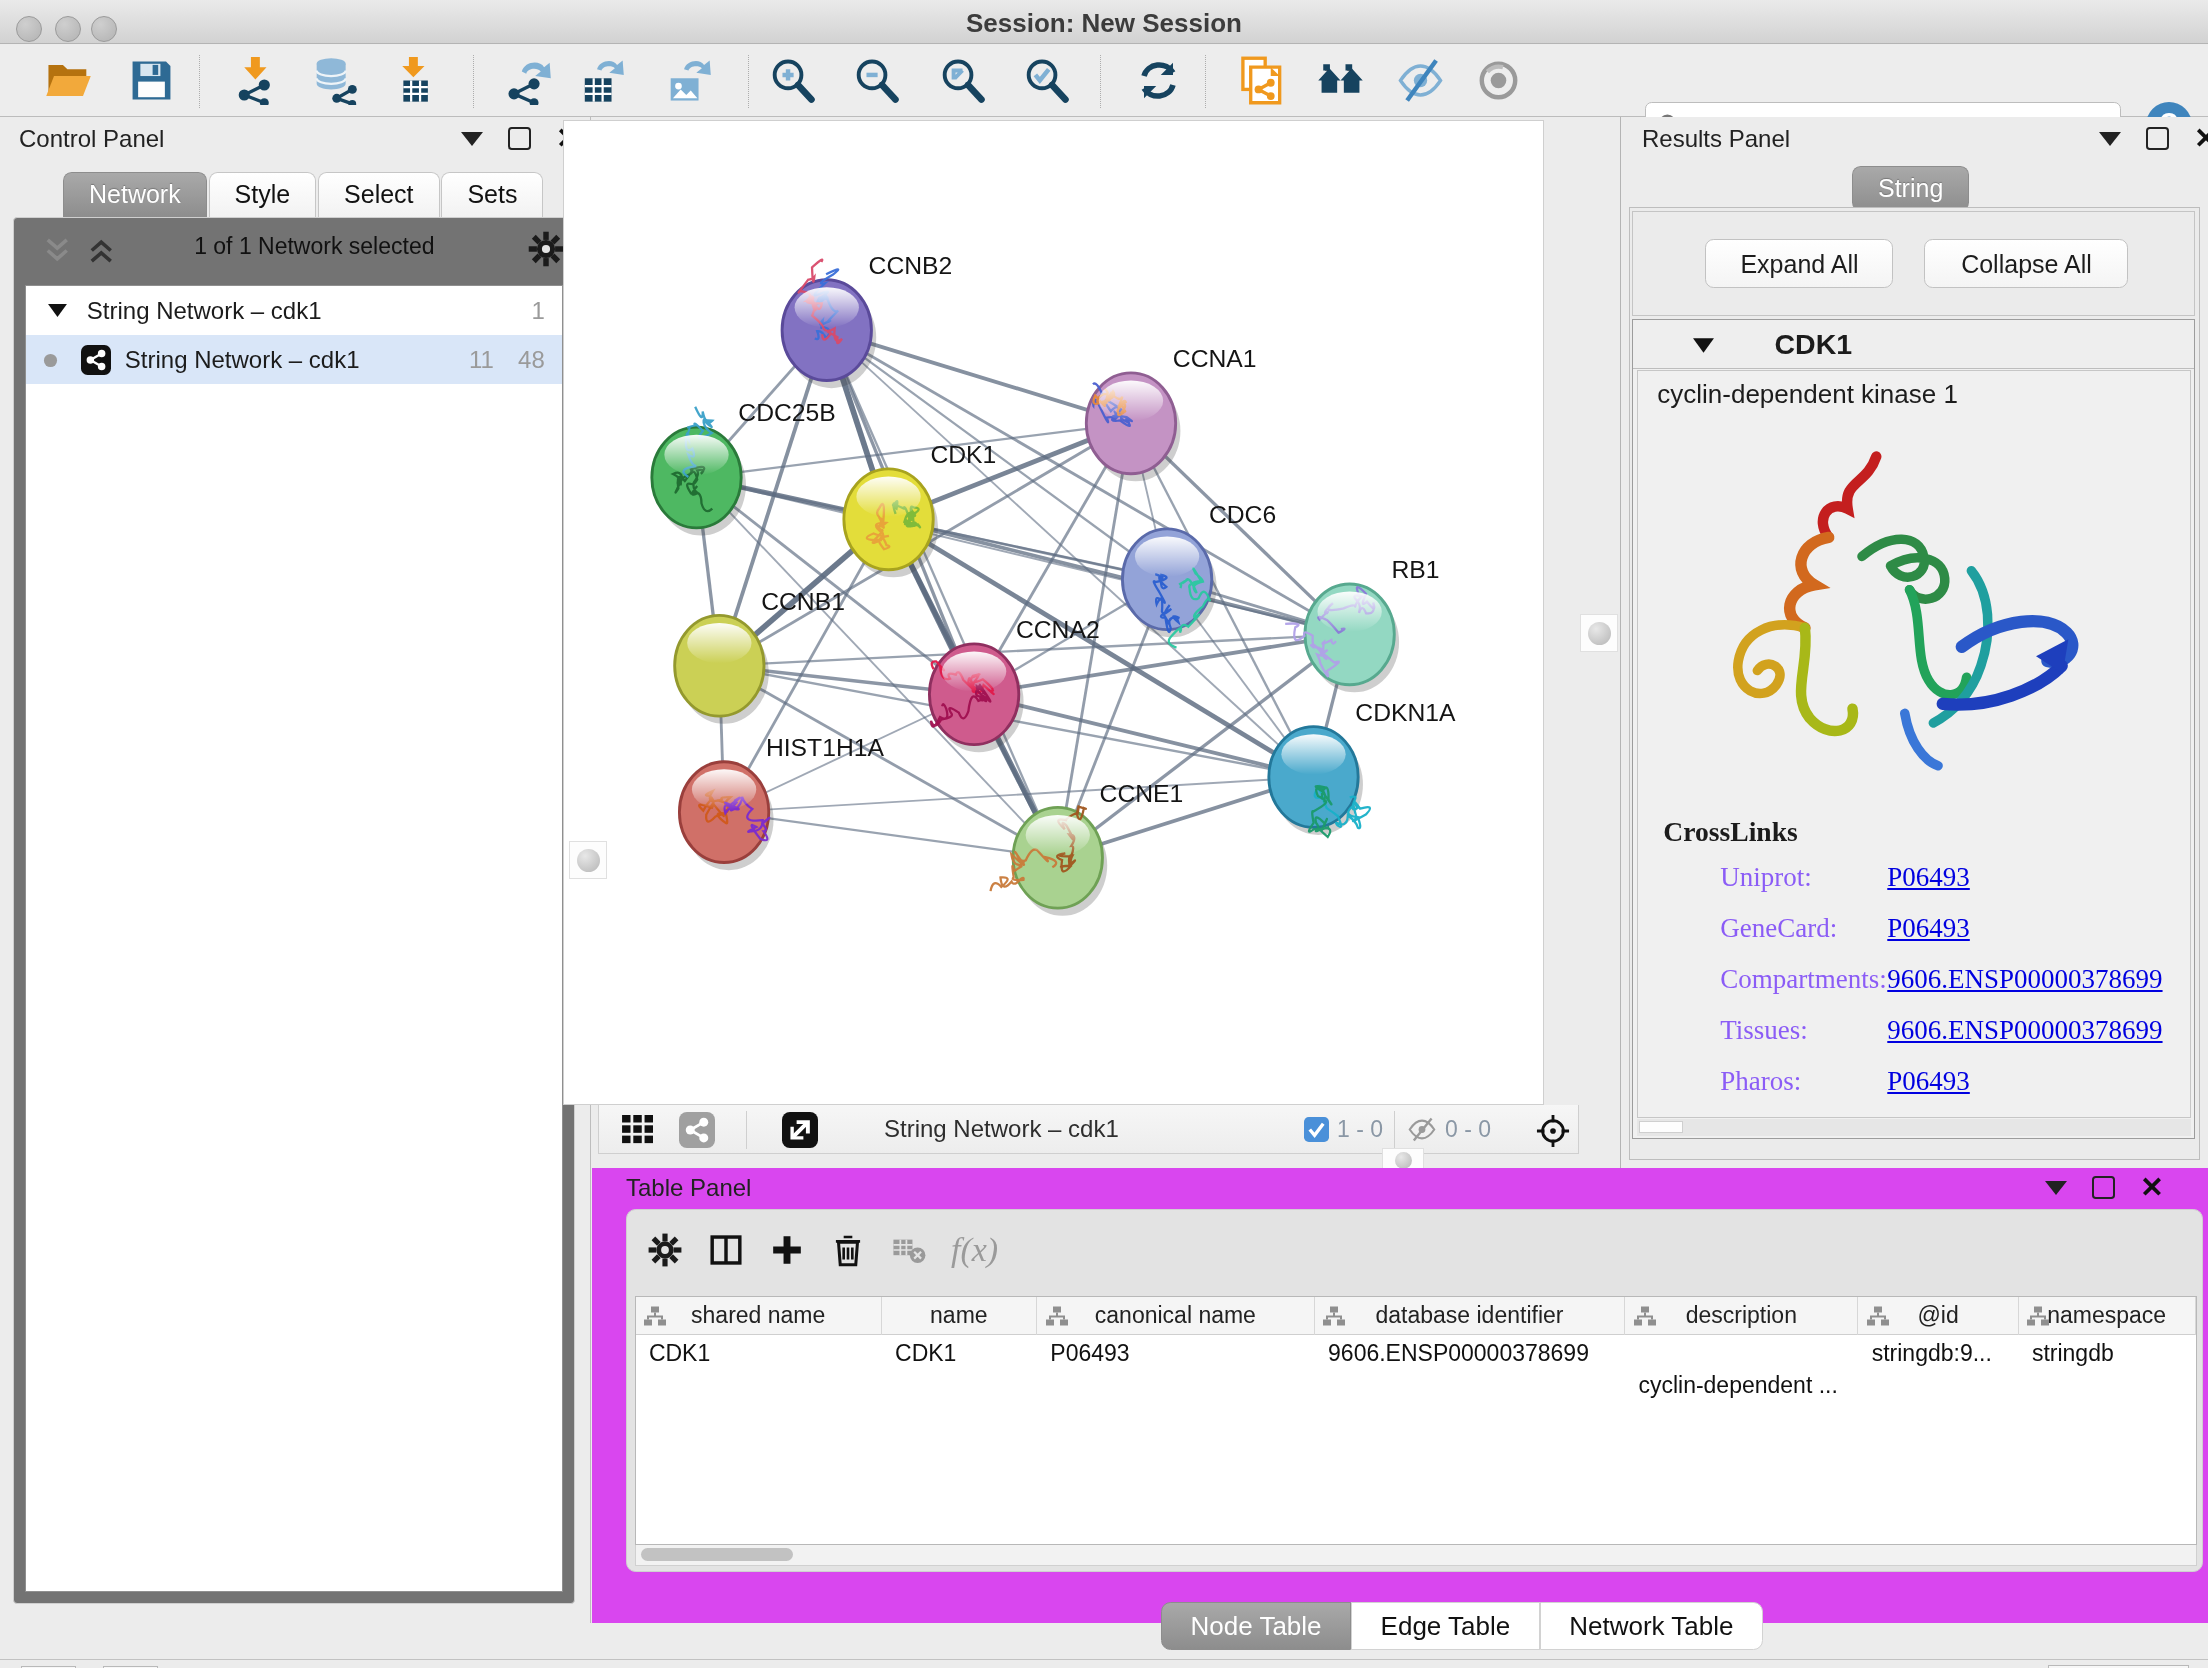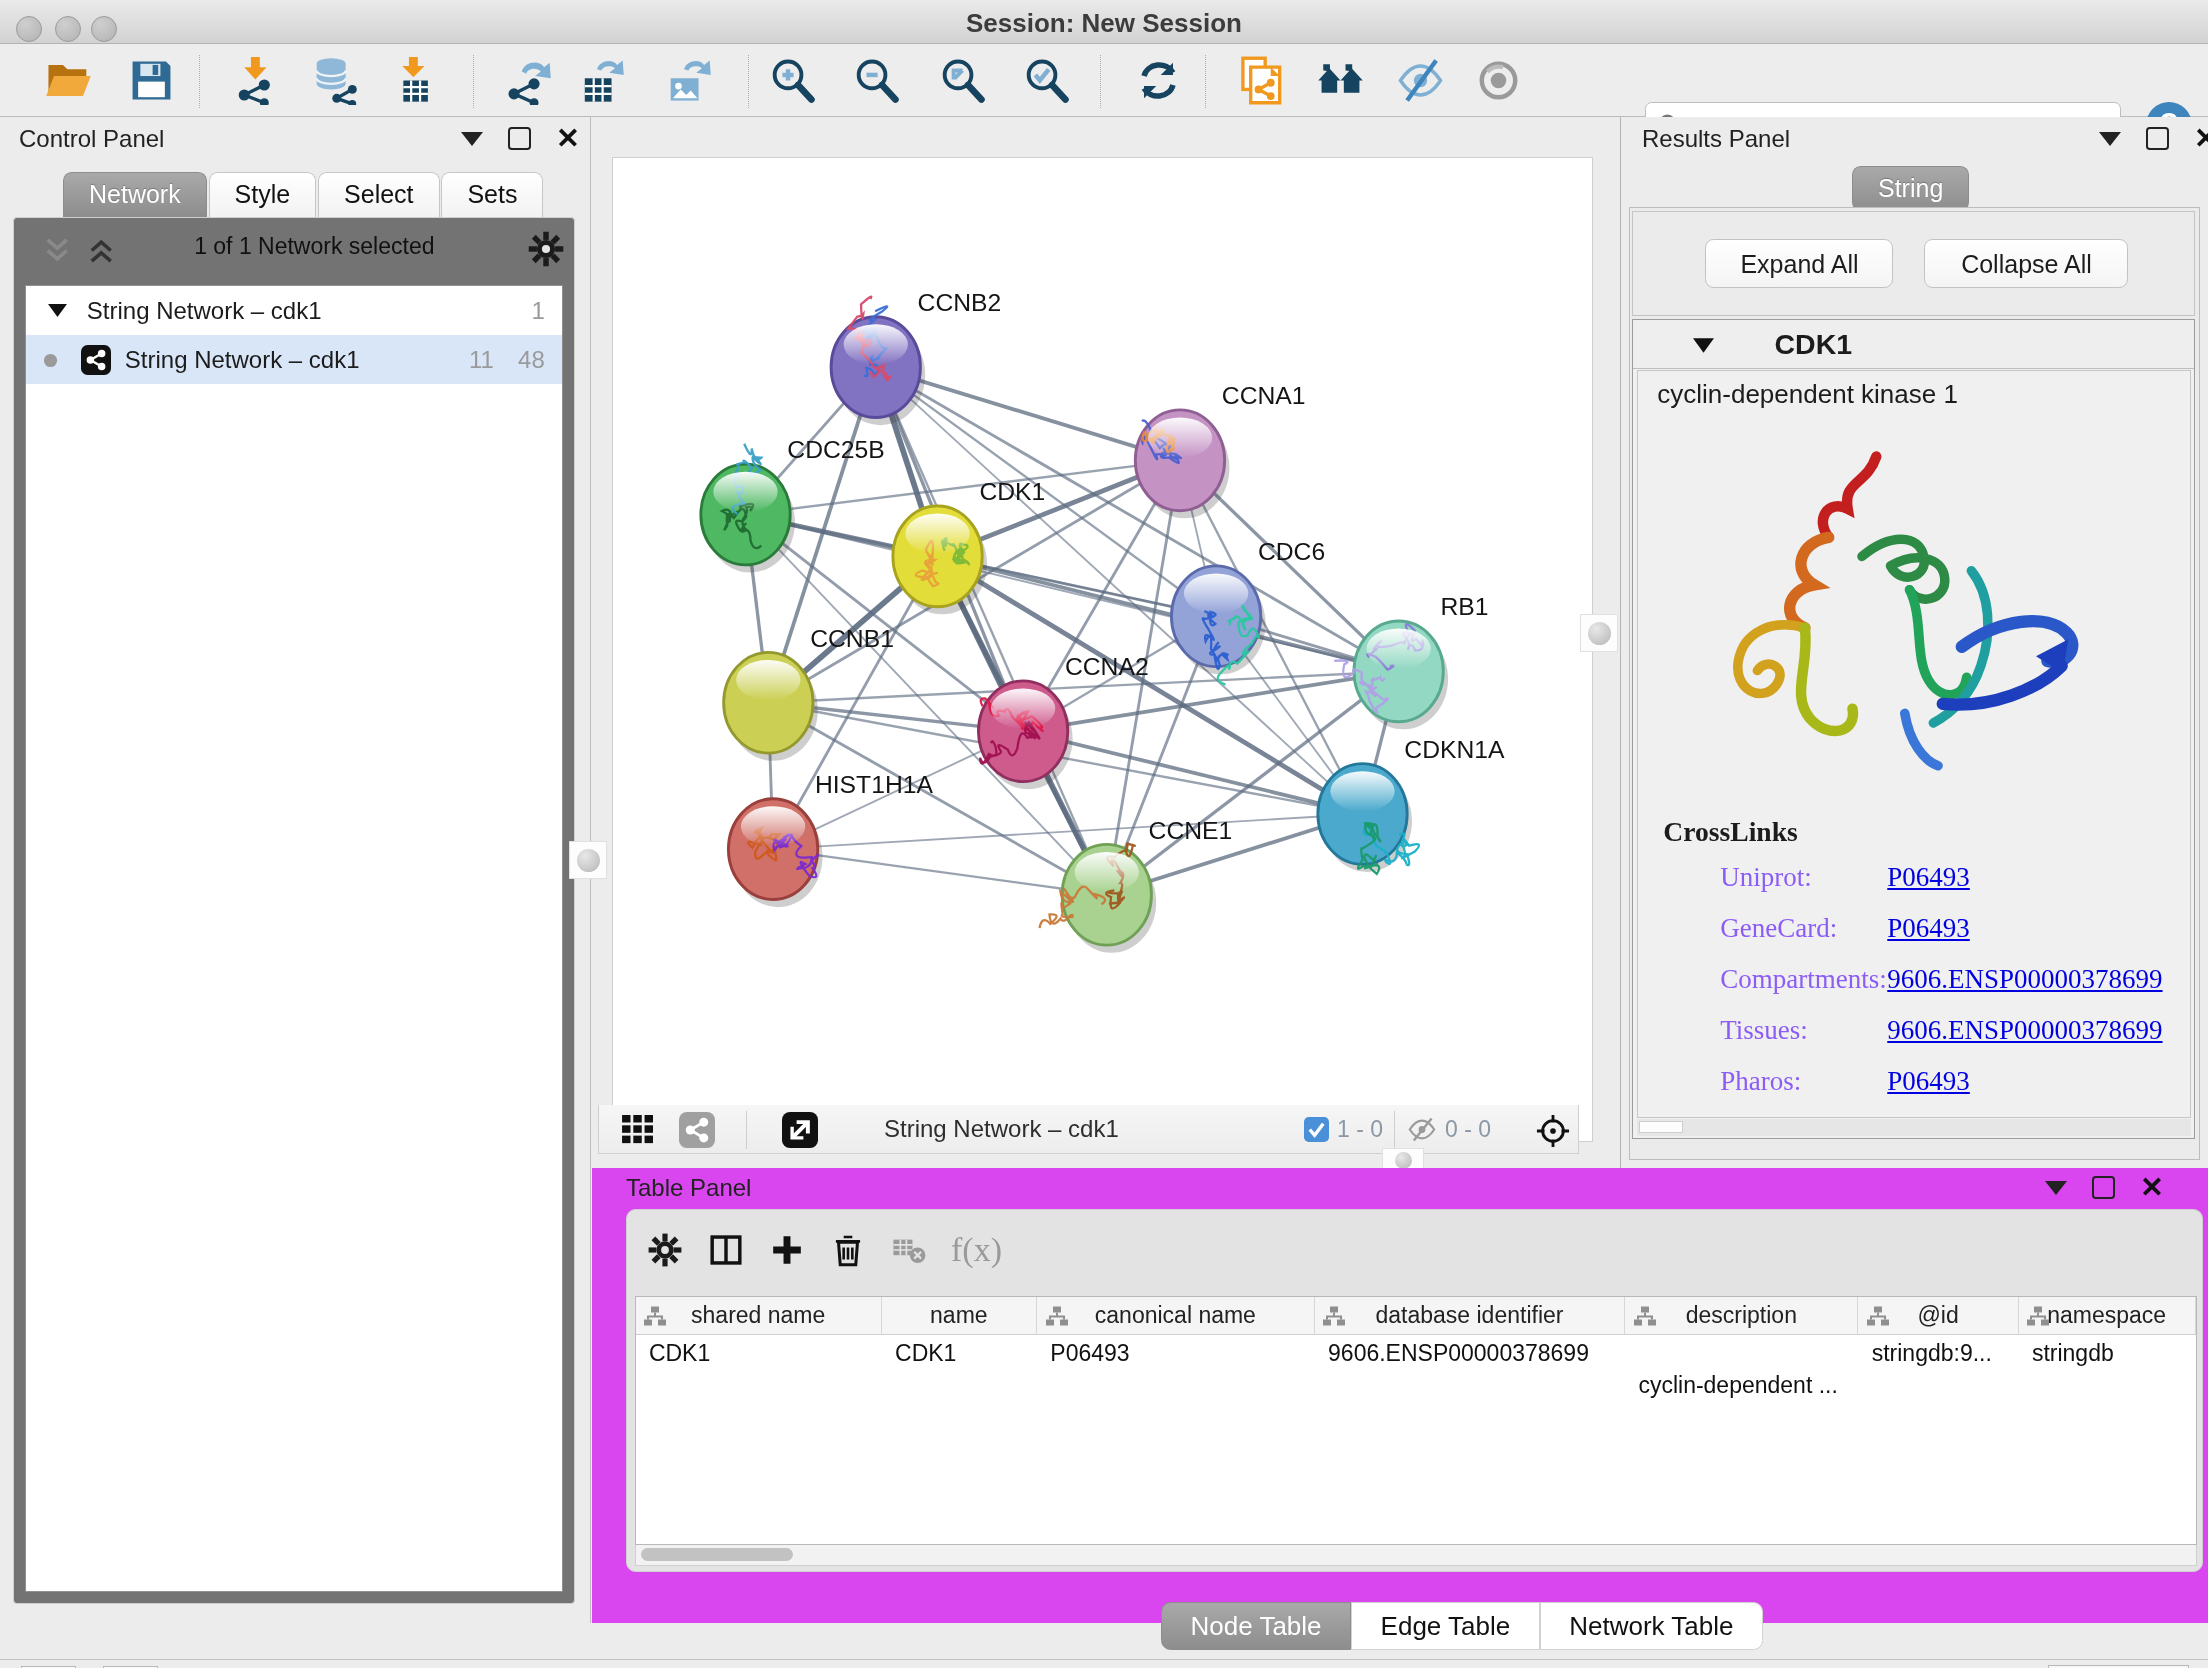--- a/index.html
+++ b/index.html
@@ -30,21 +30,21 @@
   .tabrow{position:absolute;display:flex;gap:1.9px;}
   
   .cpanel{position:absolute;left:0;top:117px;width:591px;height:1506px;background:#ececec;border-right:1px solid #bdbdbd;}
   .cp-box{position:absolute;left:13.3px;top:100px;width:562px;height:1387px;background:#737373;border:1px solid #cfcfcf;border-radius:4px;}
   .cp-selrow{position:absolute;left:9.5px;top:11.4px;width:540px;height:42px;font-size:23px;color:#111;}
   .cp-tree{position:absolute;left:10.5px;top:67px;width:538px;height:1307px;background:#fff;border:1px solid #8f8f8f;}
   .trow{position:relative;width:100%;height:49px;font-size:24px;line-height:49px;white-space:nowrap;}
   .trow.sel{background:#d9e6f8;}
   .tcount{position:absolute;top:0;color:#9a9a9a;}
   
-  .netcanvas{position:absolute;left:612px;top:120px;width:981px;height:985px;background:#fff;border:1px solid #cfcfcf;margin-top:37px;}
+  .netcanvas{position:absolute;left:563px;top:120px;width:981px;height:985px;background:#fff;border:1px solid #cfcfcf;}
   .nettoolbar{position:absolute;left:598px;top:1105px;width:981px;height:49px;background:linear-gradient(#f6f6f6,#ededed);border:1px solid #cfcfcf;border-top:none;}
   .ntsep{position:absolute;top:5.7px;height:38px;border-left:1px solid #cfcfcf;}
   .ntitle{position:absolute;left:285px;top:9.5px;font-size:24px;color:#2e2e2e;}
   .ntcount{font-size:23px;color:#8a97a5;}
   .splitdot{position:absolute;width:38px;height:38px;background:#fdfdfd;border:1px solid #e0e0e0;display:flex;align-items:center;justify-content:center;cursor:pointer;}
   .splitdot i{width:23px;height:23px;border-radius:50%;background:radial-gradient(circle at 35% 30%,#e8e8e8,#b5b5b5);display:block;}
   
   .rpanel{position:absolute;left:1620px;top:117px;width:589px;height:1506px;background:#ececec;border-left:1px solid #b4b4b4;}
   .r-outer{position:absolute;left:7.6px;top:90px;width:571px;height:953px;background:#ebebeb;border:1px solid #bdbdbd;}
   .r-btnbox{position:absolute;left:2.9px;top:2.9px;width:563px;height:105px;border:1px solid #c4c4c4;background:#ebebeb;}
@@ -616,21 +616,21 @@
         <svg width="38" height="38" viewBox="0 0 44 44">
             <path d="M11 13h22l-2 26H13z" fill="none" stroke="#111" stroke-width="3.5"></path>
             <path d="M8 12h28M17 7h10M17 19v14M22 19v14M27 19v14" stroke="#111" stroke-width="3"></path>
           </svg>
         <svg width="38" height="38" viewBox="0 0 44 44">
             <rect x="4" y="10" width="22" height="18" fill="#9a9a9a"></rect>
             <path d="M4 16h22M4 22h22M12 10v18M19 10v18" stroke="#e3e3e3" stroke-width="2"></path>
             <circle cx="32" cy="28" r="9" fill="#9a9a9a"></circle>
             <path d="M28 24l8 8M36 24l-8 8" stroke="#e3e3e3" stroke-width="2.5"></path>
           </svg>
-        <div style="font-family:'Liberation Serif',serif;font-size:34px;color:#9a9a9a">f(x)</div>
+        <div style="font-family:'Liberation Serif',serif;font-style:italic;font-size:34px;color:#9a9a9a">f(x)</div>
       </div>
       <div class="tp-table">
         <div class="thead" id="thead">
             <div class="th" style="width: 249px;"><svg width="24" height="23" viewBox="0 0 24 22">
                 <g fill="#8f8f8f">
                   <rect x="8" y="1" width="8" height="6"></rect>
                   <rect x="1" y="14" width="8" height="6"></rect>
                   <rect x="15" y="14" width="8" height="6"></rect>
                 </g>
                 <path d="M12 7v4M5 14v-3h14v3" stroke="#8f8f8f" stroke-width="2" fill="none"></path>

